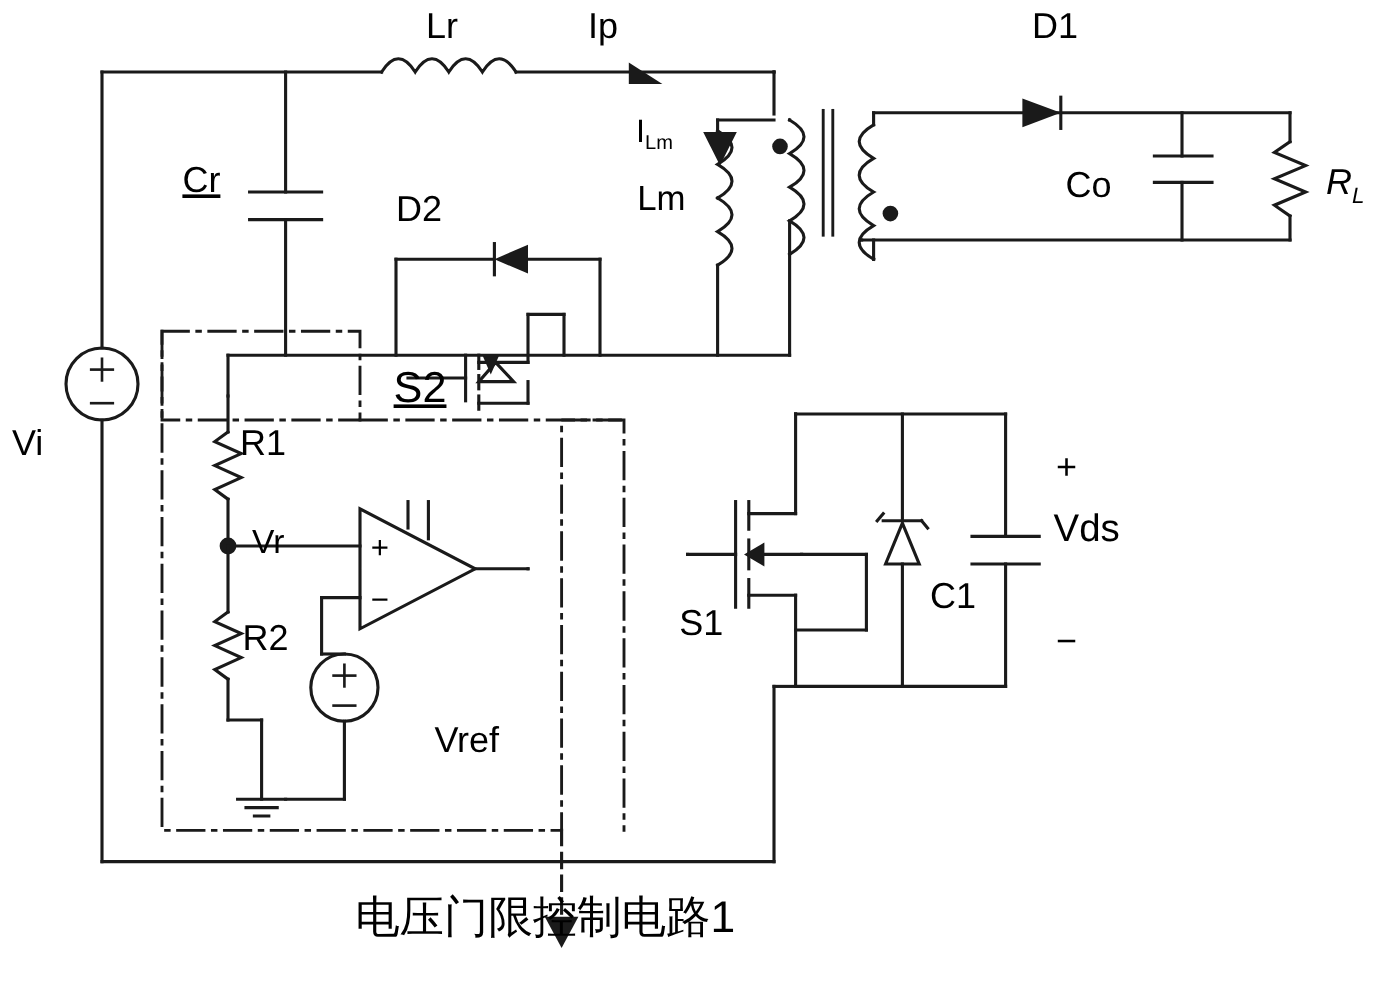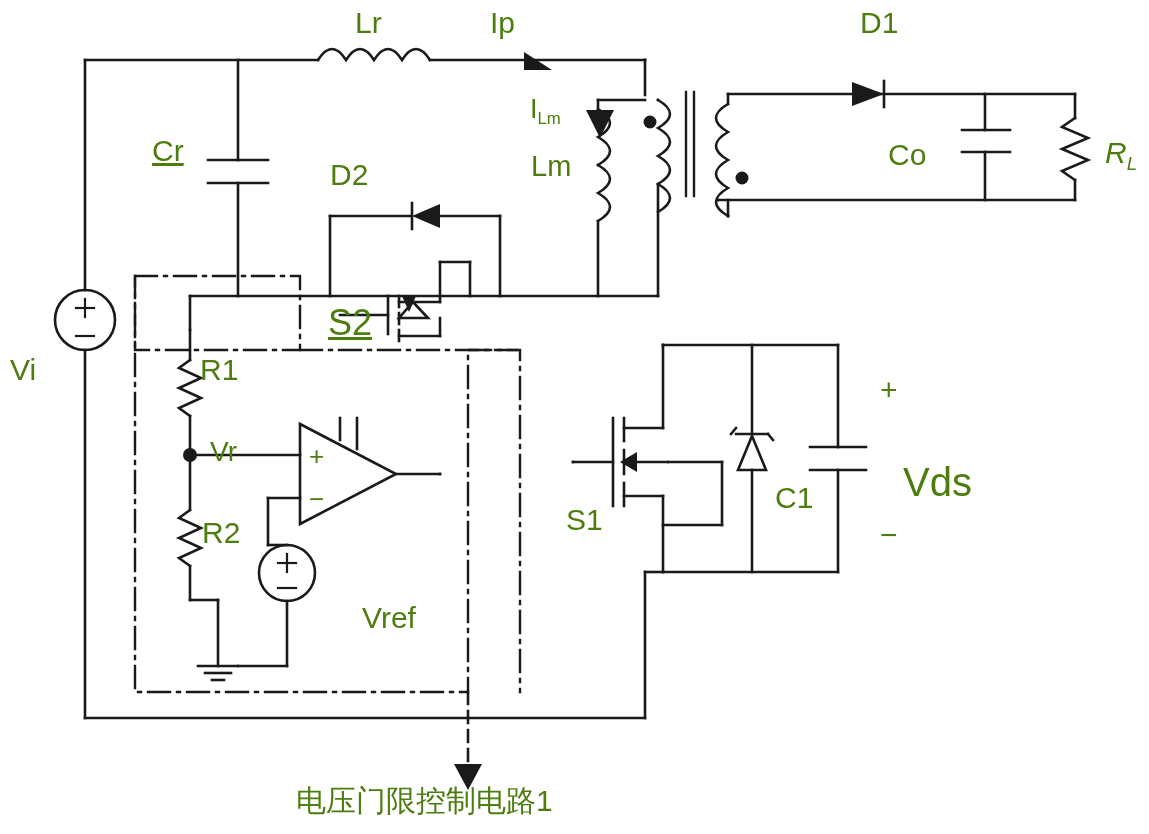--- a/index.html
+++ b/index.html
@@ -19,21 +19,21 @@
   }
   svg#schematic {
     position: absolute;
     left: 0;
     top: 0;
     width: 1149px;
     height: 834px;
   }
   .lbl {
     position: absolute;
-    color: #4d7c0f;
+    color: #000000;
     white-space: nowrap;
     line-height: 1;
   }
   .sub {
     font-size: 0.62em;
     vertical-align: sub;
   }
 </style>
 </head>
 <body>
@@ -233,27 +233,27 @@
   <div class="lbl" style="left:860px; top:8px; font-size:30px;">D1</div>
   <div class="lbl" style="left:888px; top:140px; font-size:30px;">Co</div>
   <div class="lbl" style="left:1105px; top:138px; font-size:30px;font-style:italic;">
     <span>R</span><span class="sub">L</span>
   </div>
 
   <div class="lbl" style="left:330px; top:160px; font-size:30px;">D2</div>
   <div class="lbl" style="left:328px; top:305px; font-size:36px;text-decoration:underline;">S2</div>
   <div class="lbl" style="left:566px; top:505px; font-size:30px;">S1</div>
   <div class="lbl" style="left:775px; top:483px; font-size:30px;">C1</div>
-  <div class="lbl" style="left:878px; top:462px; font-size:40px;margin-left:25px;">Vds</div>
+  <div class="lbl" style="left:878px; top:424px; font-size:32px;">Vds</div>
   <div class="lbl" style="left:880px; top:375px; font-size:30px;">+</div>
   <div class="lbl" style="left:880px; top:520px; font-size:30px;">−</div>
 
   <div class="lbl" style="left:200px; top:355px; font-size:30px;">R1</div>
   <div class="lbl" style="left:202px; top:518px; font-size:30px;">R2</div>
   <div class="lbl" style="left:210px; top:438px; font-size:28px;">Vr</div>
   <div class="lbl" style="left:362px; top:603px; font-size:30px;">Vref</div>
 
   <div class="lbl" style="left:309px; top:443px; font-size:26px;">+</div>
   <div class="lbl" style="left:309px; top:486px; font-size:26px;">−</div>
 
-  <div class="lbl" style="left:296px; top:786px; font-size:30px;">电压门限控制电路1</div>
+  <div class="lbl" style="left:296px; top:746px; font-size:37px;">电压门限控制电路1</div>
 
 </div>
 
 </body></html>

